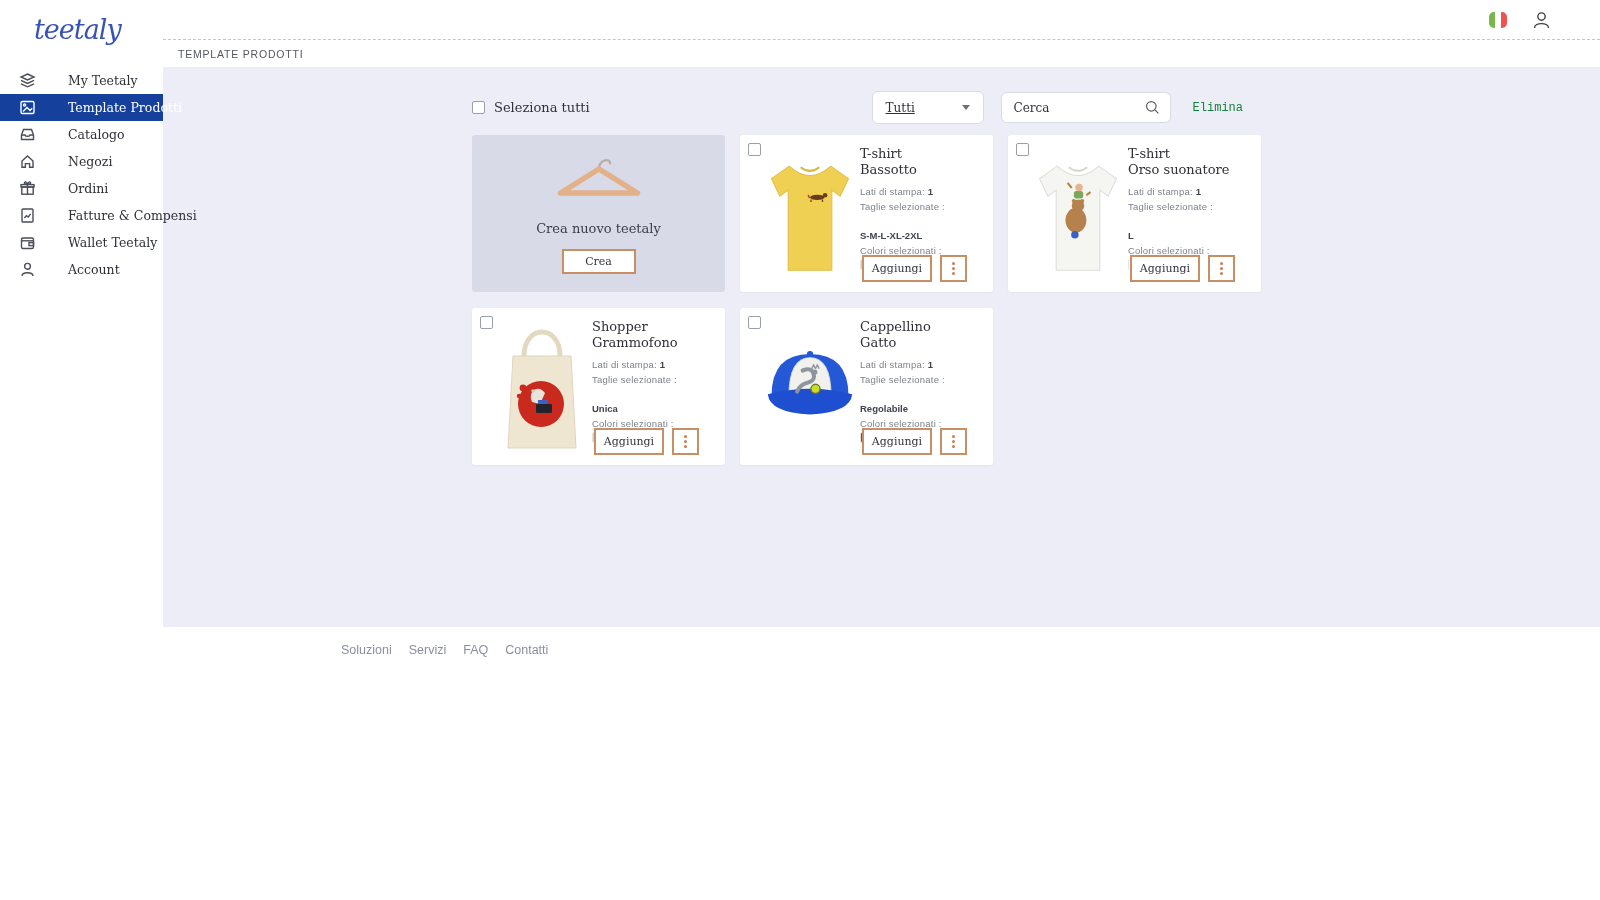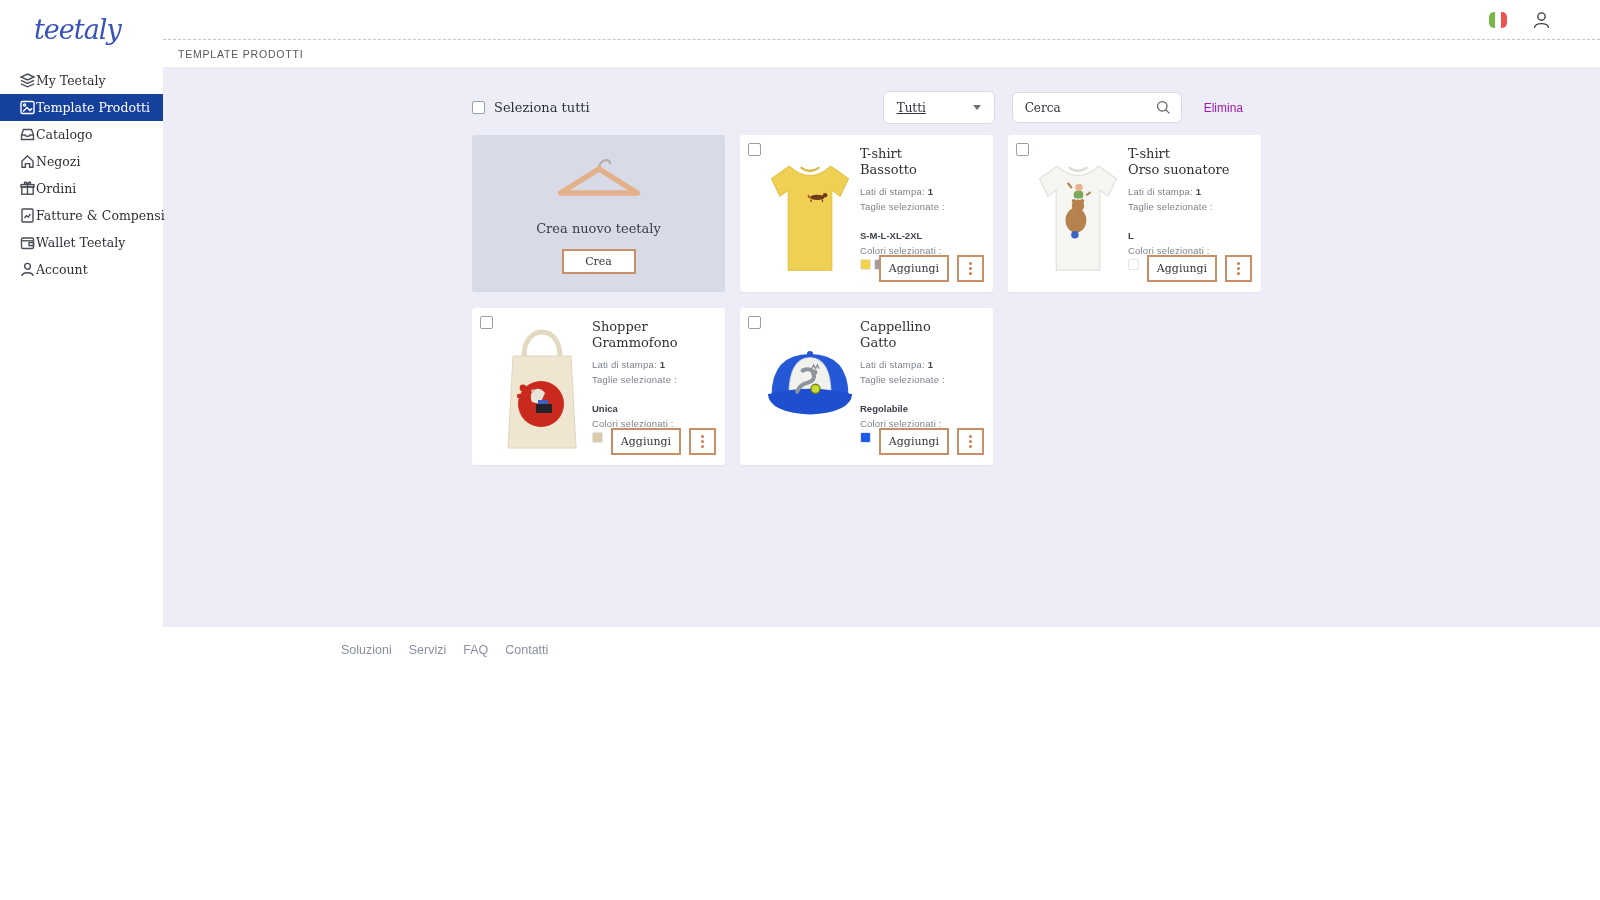--- a/index.html
+++ b/index.html
@@ -9,21 +9,21 @@
 
   
   .sidebar { width:163px; background:#fff; flex-shrink:0; z-index:2; }
   .logo { font-family:"DejaVu Serif", serif; font-style:italic; font-size:27px;
     color:#3753b8; padding:14px 0 0 34px; letter-spacing:-1px; }
   .nav { margin-top:22px; }
   .nav-item { display:flex; align-items:center; height:27px; padding-left:19px;
     color:#2e3138; cursor:pointer; }
   .nav-item svg { width:17px; height:17px; stroke:#4a4e57; flex-shrink:0; }
   .nav-item .nav-label { font-family:"DejaVu Serif", serif; font-size:12.5px;
-    margin-left:0; white-space:nowrap; }
+    margin-left:32px; white-space:nowrap; }
   .nav-item.active { background:#15409c; color:#fff; }
   .nav-item.active svg { stroke:#fff; }
 
   
   .right-col { flex:1; display:flex; flex-direction:column; }
 
   .topbar { height:40px; background:#fff; display:flex; align-items:center;
     justify-content:flex-end; padding-right:48px; border-bottom:1px dashed #c6c6c9; }
   .flag { width:18px; height:16px; border-radius:5px; overflow:hidden; margin-right:24px;
     background:linear-gradient(90deg,#7ab648 0 33%,#fff 33% 66%,#ef5350 66% 100%);
@@ -50,21 +50,21 @@
     padding:0 13px; cursor:pointer; }
   .dropdown-value { font-family:"DejaVu Serif", serif; font-size:12px; color:#2f323b;text-decoration:underline; }
   .caret { width:0; height:0; border-left:4px solid transparent;
     border-right:4px solid transparent; border-top:5px solid #6d7077; }
   .searchbox { width:170px; height:31px; background:#fff; border:1px solid #d9dbe3;
     border-radius:6px; display:flex; align-items:center; padding:0 9px 0 12px;
     margin-left:17px; }
   .searchbox input { border:none; outline:none; flex:1; width:100px;
     font-family:"DejaVu Serif", serif; font-size:12px; color:#2f323b; background:transparent; }
   .searchbox input::placeholder { color:#2f323b; opacity:1; }
-  .delete-link { font-family:Liberation Sans, sans-serif; font-size:12px; color:#a21caf;
+  .delete-link { font-family:Liberation Mono, monospace; font-size:12px; color:#15803d;
     margin-left:22px; margin-right:19px; cursor:pointer; }
 
   
   .grid { display:grid; grid-template-columns:repeat(3,253px); gap:16px 15px; }
   .card { width:253px; height:157px; border-radius:3px; position:relative; }
   .card.create { background:#d8dbe7; display:flex; flex-direction:column;
     align-items:center; justify-content:center; }
   .create-title { font-family:"DejaVu Serif", serif; font-size:13px; color:#3a3d46;
     margin:12px 0 13px; }
   .btn { background:#fff; border:2px solid #c78f63; font-family:"DejaVu Serif", serif;
@@ -76,21 +76,21 @@
   .prod-img { position:absolute; left:14px; top:8px; width:112px; height:142px;
     display:flex; align-items:center; justify-content:center; }
   .prod-info { position:absolute; left:120px; top:11px; right:8px; }
   .prod-title { font-family:"DejaVu Serif", serif; font-size:13px; line-height:1.25;
     color:#2f2f38; margin-bottom:7px; }
   .meta { font-size:9.5px; color:#7c818c; margin-top:4px; letter-spacing:.2px; }
   .meta b { color:#3f434c; font-weight:bold; }
   .meta-value { font-size:9.5px; font-weight:bold; color:#3f434c; margin-top:18px; }
   .swatches { display:flex; gap:3px; margin-top:3px; }
   .swatch { width:11px; height:11px; border-radius:2px; border:1px solid #e3e3e8; }
-  .actions { position:absolute; right:9px; bottom:10px; display:flex; gap:8px; }
+  .actions { position:absolute; right:26px; bottom:10px; display:flex; gap:8px; }
   .add-btn { width:70px; height:27px; font-size:11px; }
   .kebab-btn { width:27px; height:27px; display:flex; flex-direction:column;
     align-items:center; justify-content:center; gap:2px; }
   .kebab-btn i { width:3px; height:3px; border-radius:50%; background:#cf7c4a; display:block; }
 
   
   .footer { height:45px; background:#fff; display:flex; align-items:center;
     padding-left:178px; gap:17px; }
   .footer a { font-size:12.5px; color:#8a8fa0; text-decoration:none; cursor:pointer; }
 </style>

